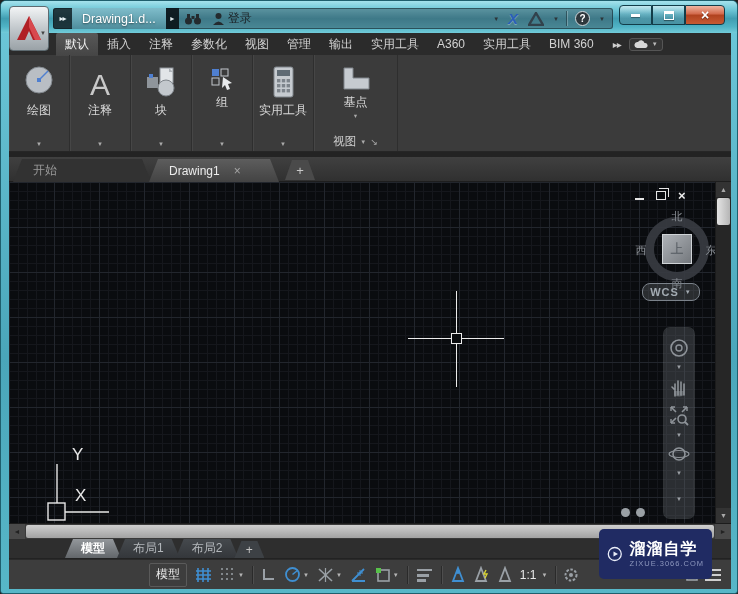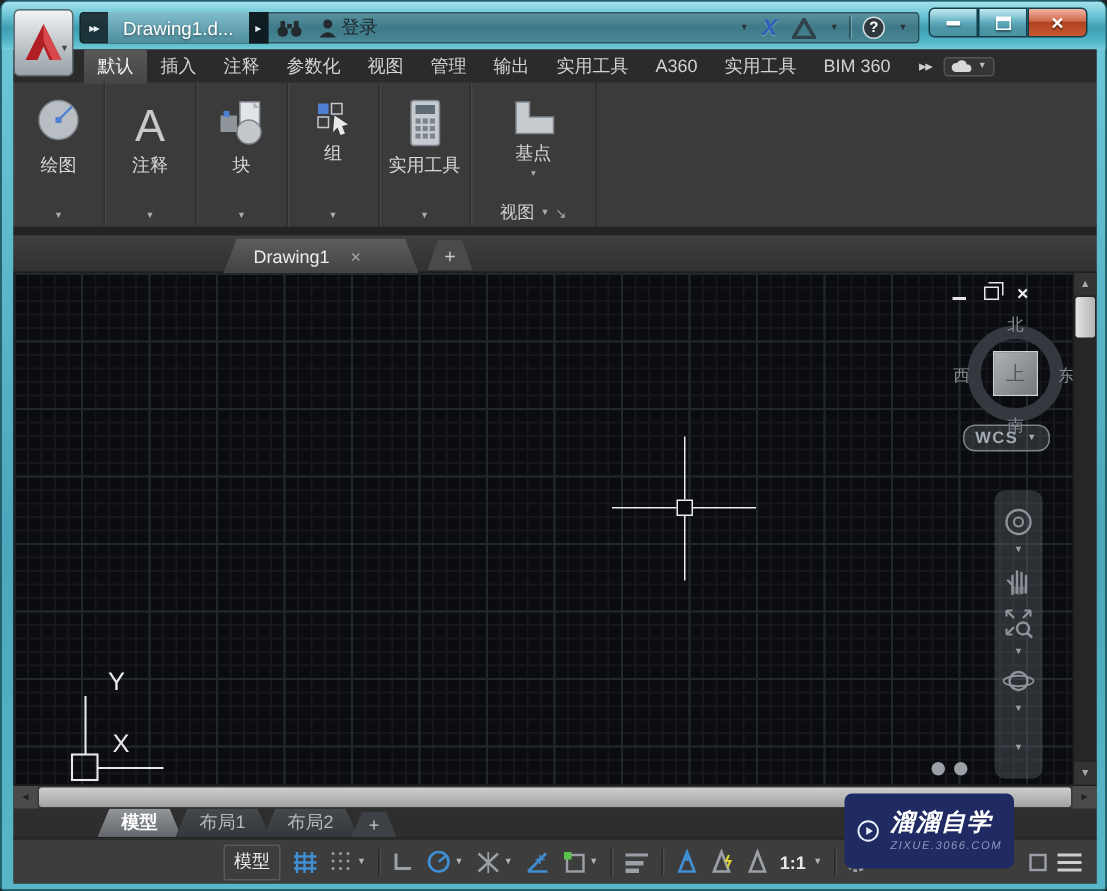--- a/index.html
+++ b/index.html
@@ -120,27 +120,27 @@
   .ltab.idle{background:linear-gradient(180deg,#45494d,#34373b);color:#b3b7bb;}
   .ltab-plus{height:17px;width:30px;clip-path:polygon(7px 0,calc(100% - 7px) 0,100% 100%,0 100%);
     background:#3d4145;color:#c6c6c6;font-size:12px;display:flex;align-items:center;justify-content:center;}
   
   .statusbar{height:30px;background:#3d3d3d;display:flex;align-items:center;position:relative;border-top:1px solid #2a2a2a;}
   .sb-spacer{width:140px;}
   .sbtn{height:24px;display:flex;align-items:center;justify-content:center;padding:0 4px;}
   .sb-model{border:1px solid #5a5a5a;border-radius:2px;color:#e8e8e8;font-size:12px;padding:2px 6px;margin-right:4px;}
   .sdrop{font-size:6px;color:#b5b5b5;margin-left:2px;}
   .ssep{width:1px;height:18px;background:#2a2a2a;box-shadow:1px 0 0 #4e4e4e;margin:0 4px;}
-  .sb-scale{color:#e8e8e8;font-size:12px;font-weight:bold;display:flex;align-items:center;gap:3px;padding:0 4px;}
+  .sb-scale{color:#e8e8e8;font-size:12px;font-weight:normal;display:flex;align-items:center;gap:3px;padding:0 4px;}
   .sb-right{position:absolute;display:flex;align-items:center;}
   .hamb{display:flex;flex-direction:column;gap:3px;}
   .hamb i{width:16px;height:2px;background:#cfcfcf;}
   
-  .watermark{position:absolute;left:562px;top:528px;width:113px;height:50px;background:#202b63;border-radius:5px;
-    z-index:60;display:flex;align-items:center;padding:0 8px;gap:7px;font-style:italic;}
+  .watermark{position:absolute;left:598px;top:528px;width:113px;height:50px;background:#202b63;border-radius:5px;
+    z-index:60;display:flex;align-items:center;padding:0 8px;gap:7px;}
   .wm-text{display:flex;flex-direction:column;line-height:1.1;}
   .wm-title{color:#fff;font-size:16px;font-weight:bold;letter-spacing:1px;}
   .wm-site{color:#8d97bd;font-size:7.5px;letter-spacing:1px;text-transform:uppercase;margin-top:2px;}
 </style>
 </head>
 <body>
 
 <div class="screen">
 
   <div class="titlebar">
@@ -312,20 +312,23 @@
           <span class="fd">▼</span>
           <span class="lau">↘</span>
         </div>
       </div>
       <div style="flex:1"></div>
     </div>
 
     <div class="gapstrip"></div>
 
     <div class="filetabs">
+      <div class="ftab start">
+          <span>开始</span>
+        </div>
       <div class="ftab active-doc">
         <span>Drawing1</span>
         <span class="fclose">×</span>
       </div>
       <div class="ftab-plus">
           <span>+</span>
         </div>
     </div>
 
     <div class="canvasrow">

